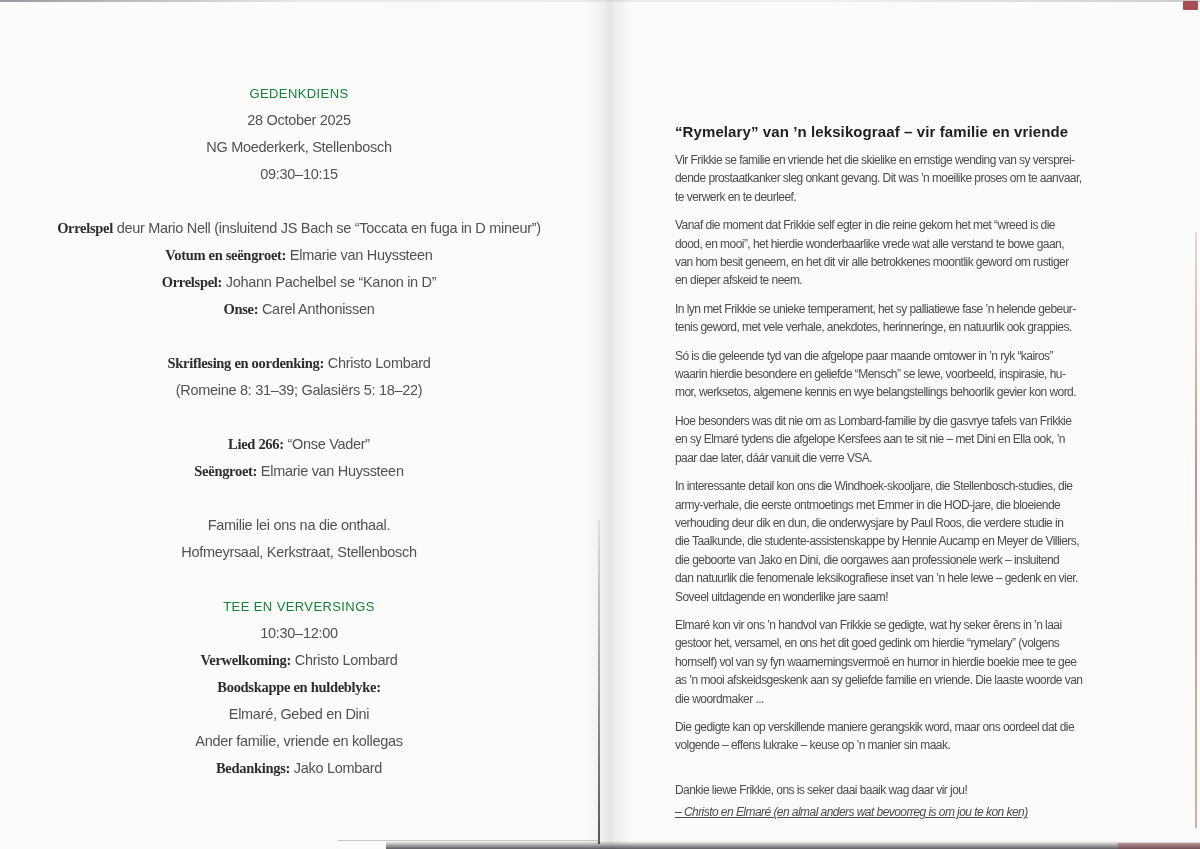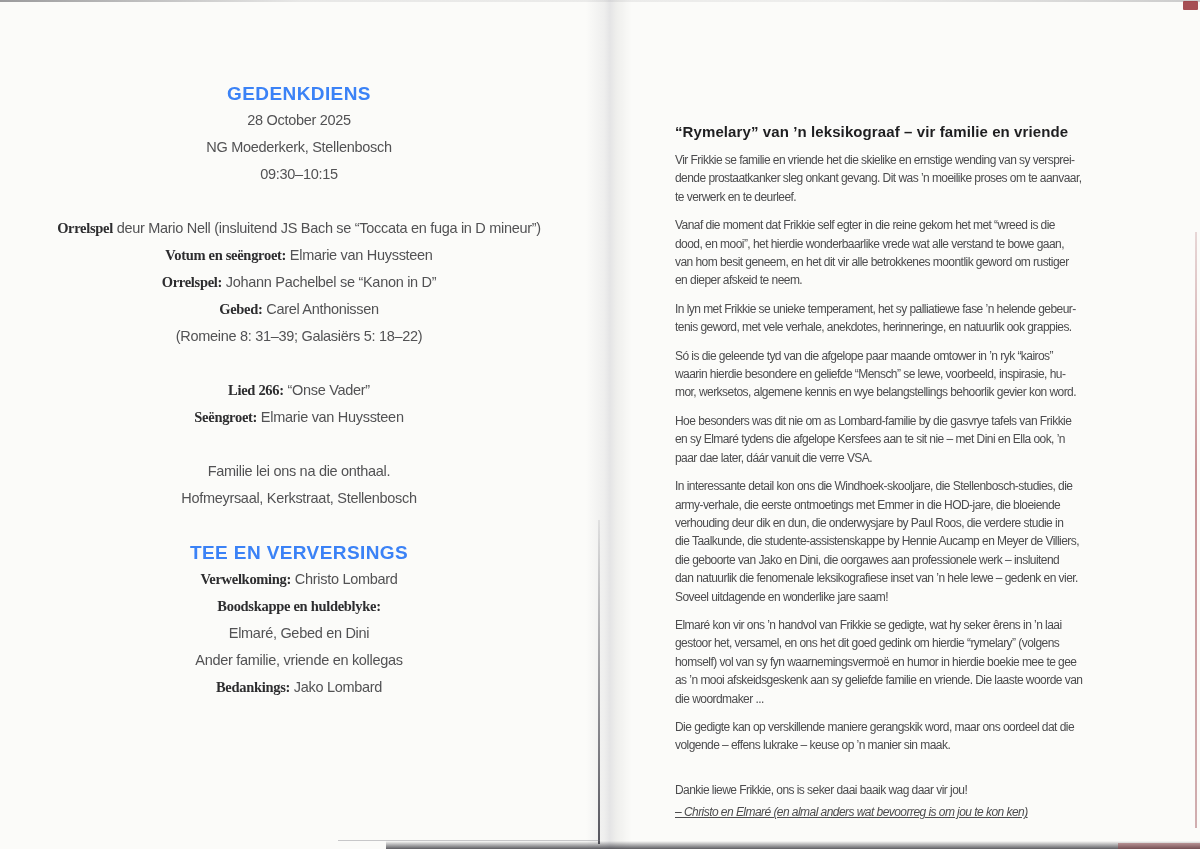--- a/index.html
+++ b/index.html
@@ -11,21 +11,21 @@
   .spread{position:absolute;inset:0;background:#fbfbf9;}
 
   
   .left-page{
     position:absolute;left:0;top:0;width:598px;height:849px;
     box-sizing:border-box;padding-top:80px;
     text-align:center;color:#525254;font-size:14.5px;letter-spacing:-0.3px;
   }
   .line{height:27px;line-height:27px;white-space:nowrap;}
   .b{font-weight:bold;color:#2d2d2f;font-family:Liberation Serif, serif;}
-  .heading{font-weight:bold;color:#3b82f6;font-size:19px;letter-spacing:0.4px;}
+  .heading{font-weight:normal;color:#15803d;font-size:13px;letter-spacing:0.4px;}
   .gap{margin-top:27px;}
 
   
   .right-page{
     position:absolute;left:675px;top:74px;width:530px;color:#4c4c4e;margin-top:48px;
   }
   .right-title{
     margin:0 0 9px 0;font-weight:bold;font-size:15px;line-height:20px;
     color:#1e1e20;letter-spacing:0.1px;
   }
@@ -61,31 +61,33 @@
 
   <div class="left-page">
     <div class="line heading">GEDENKDIENS</div>
     <div class="line">28 October 2025</div>
     <div class="line">NG Moederkerk, Stellenbosch</div>
     <div class="line">09:30–10:15</div>
 
     <div class="line gap"><span class="b">Orrelspel</span><span> deur Mario Nell (insluitend JS Bach se “Toccata en fuga in D mineur”)</span></div>
     <div class="line"><span class="b">Votum en seëngroet:</span><span> Elmarie van Huyssteen</span></div>
     <div class="line"><span class="b">Orrelspel:</span><span> Johann Pachelbel se “Kanon in D”</span></div>
-    <div class="line"><span class="b">Gebed:</span><span> Carel Anthonissen</span></div>
+    <div class="line"><span class="b">Onse:</span><span> Carel Anthonissen</span></div>
 
+    <div class="line gap"><span class="b">Skriflesing en oordenking:</span><span> Christo Lombard</span></div>
     <div class="line"><span class="b"></span><span>(Romeine 8: 31–39; Galasiërs 5: 18–22)</span></div>
 
     <div class="line gap"><span class="b">Lied 266:</span><span> “Onse Vader”</span></div>
     <div class="line"><span class="b">Seëngroet:</span><span> Elmarie van Huyssteen</span></div>
 
     <div class="line gap"><span class="b"></span><span>Familie lei ons na die onthaal.</span></div>
 
     <div class="line">Hofmeyrsaal, Kerkstraat, Stellenbosch</div>
     <div class="line heading gap">TEE EN VERVERSINGS</div>
+    <div class="line">10:30–12:00</div>
     <div class="line"><span class="b">Verwelkoming:</span><span> Christo Lombard</span></div>
     <div class="line"><span class="b">Boodskappe en huldeblyke:</span><span></span></div>
     <div class="line"><span class="b"></span><span>Elmaré, Gebed en Dini</span></div>
     <div class="line"><span class="b"></span><span>Ander familie, vriende en kollegas</span></div>
     <div class="line"><span class="b">Bedankings:</span><span> Jako Lombard</span></div>
   </div>
 
   <div class="right-page">
     <h2 class="right-title">“Rymelary” van ’n leksikograaf – vir familie en vriende</h2>
     <p class="para">Vir Frikkie se familie en vriende het die skielike en ernstige wending van sy versprei-

